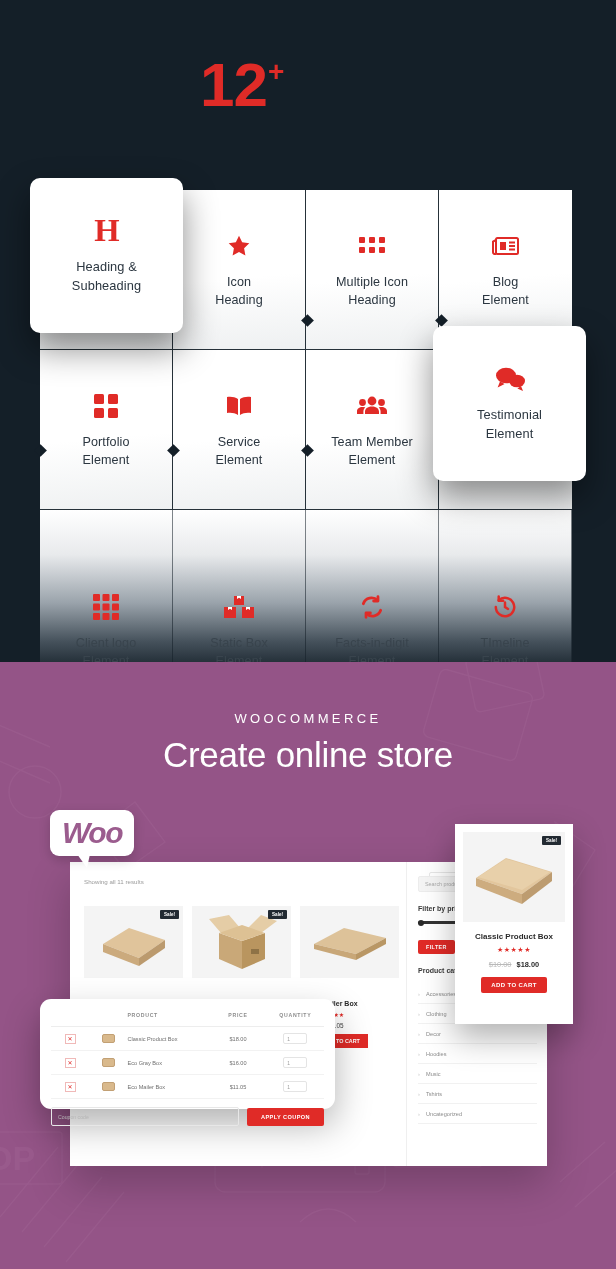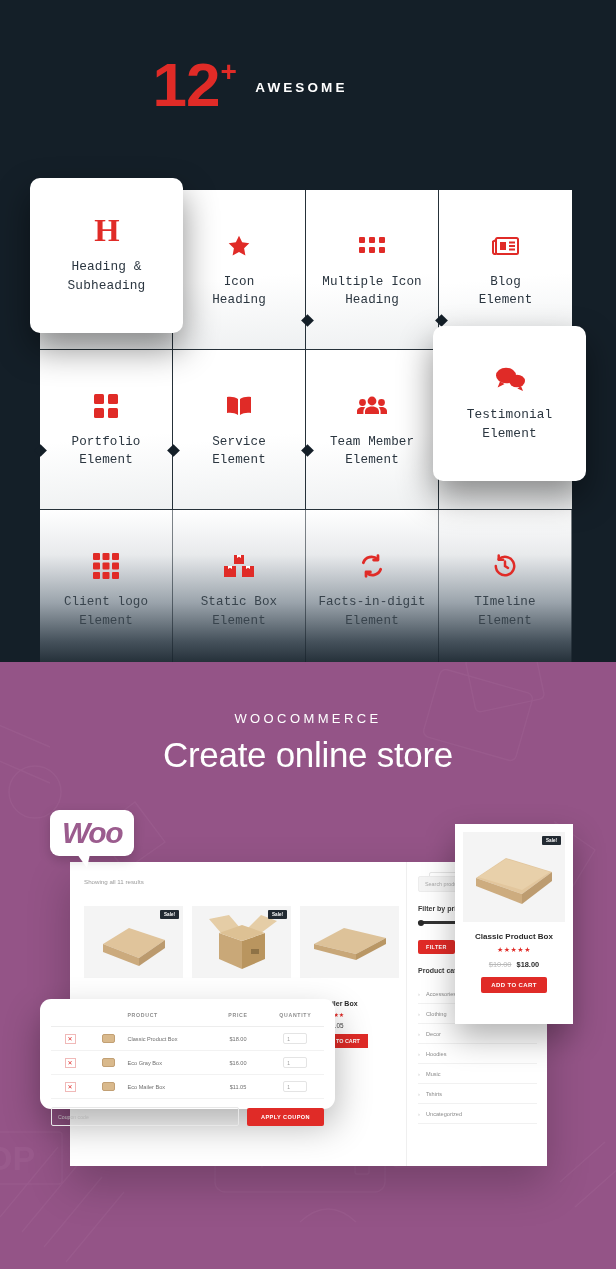--- a/index.html
+++ b/index.html
@@ -58,32 +58,33 @@
   }
   .card:last-child{ border-right:none; }
   .grid-row:last-child .card{ border-bottom:none; }
   .card .ico{
     color:#e02b27; margin-bottom:11px;
     display:flex; align-items:center; justify-content:center;
     height:32px;
   }
   .card .lbl{
     font-size:12.6px; color:#2b3640; text-align:center;
-    line-height:1.45; letter-spacing:.1px;font-family:Liberation Mono, monospace;
+    line-height:1.45; letter-spacing:.1px;
   }
 
   
   .row1 .card, .row2 .card{
     background:linear-gradient(175deg,#ffffff 55%,#eef0f1 100%);
   }
   
   .row3 .card{
     background:linear-gradient(180deg,#ffffff 0%,#e8eaec 28%,#9aa3ab 58%,#46525c 82%,#19242d 100%);
     border-bottom:none;
     border-right:1px solid rgba(20,31,40,.55);
+    justify-content:flex-end;
   }
   .row3 .card .lbl{ color:#39444d; }
 
   
   .card.elevated{
     background:#ffffff !important;
     border-radius:10px;
     border:none;
     box-shadow:0 16px 34px rgba(0,0,0,.45);
     width:153px; height:155px;
@@ -252,21 +253,20 @@
   }
 </style>
 </head>
 <body>
 
 <div class="dark-section">
 
   <div class="hero-title">
     <span class="hero-num"><span>12</span><span class="hero-plus">+</span></span>
     <span class="hero-right">
-      <div class="hero-kicker">AWESOME</div>
     </span>
   </div>
 
   <div class="grid-wrap">
 
     <div class="grid-row row1">
       <div class="card">
         <div class="ico">
           <svg width="30" height="30" viewBox="0 0 24 24">
               <text x="12" y="19" font-family="'Liberation Serif',serif" font-size="22" font-weight="700" fill="#e02b27" text-anchor="middle">H</text>

